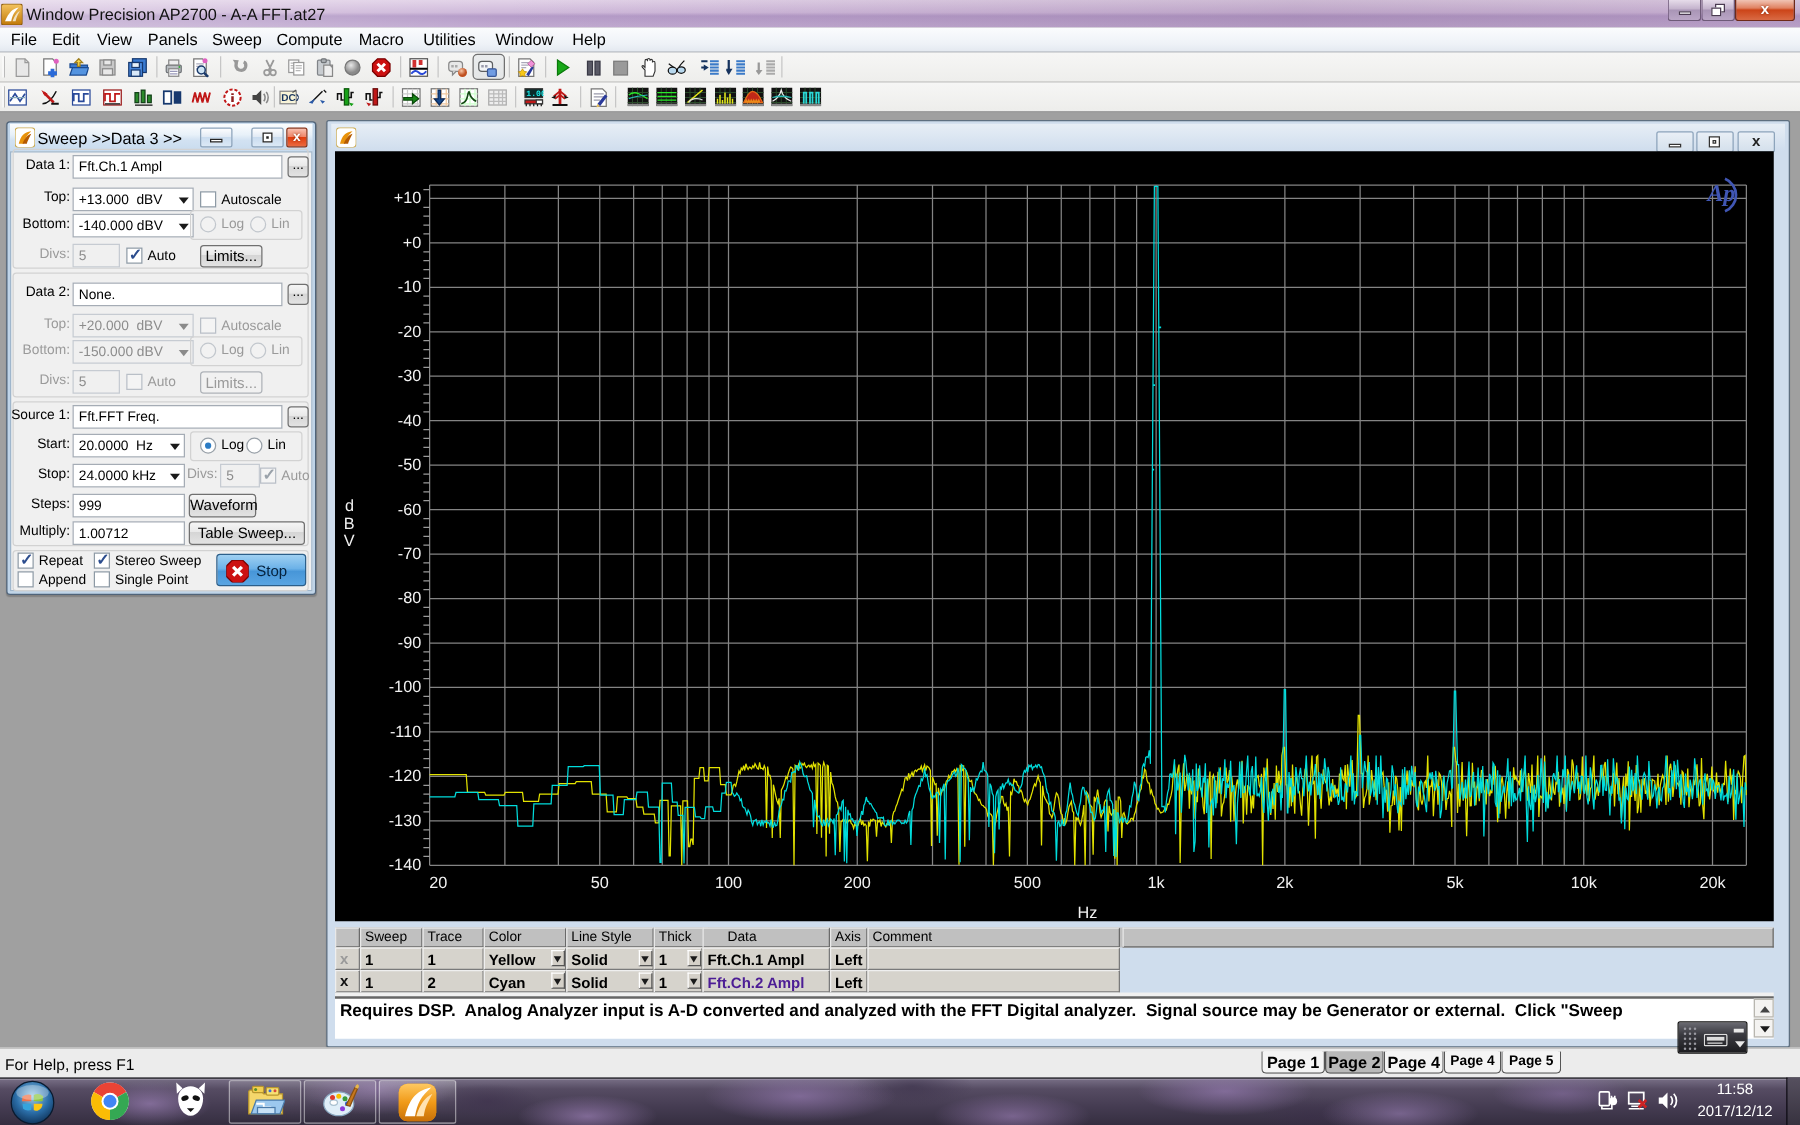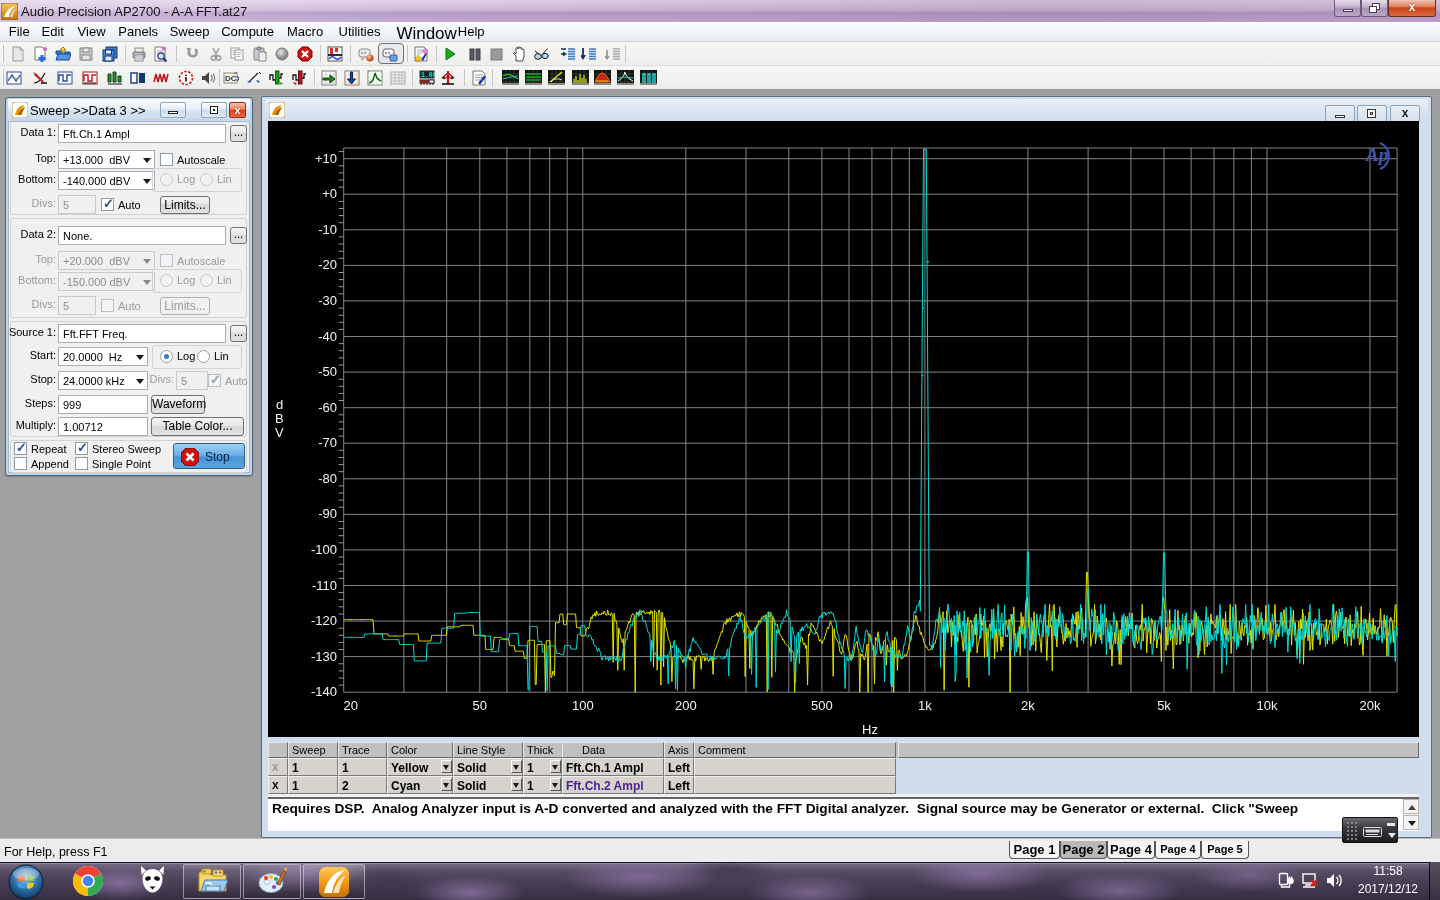--- a/index.html
+++ b/index.html
@@ -30,40 +30,40 @@
         <defs>
           <linearGradient id="tbi" x1="0" y1="0" x2="0" y2="1">
             <stop offset="0" stop-color="#f5c560"></stop>
             <stop offset="1" stop-color="#c07808"></stop>
           </linearGradient>
         </defs>
         <rect x="0" y="0" width="17" height="17" rx="2" fill="url(#tbi)" stroke="#8a5a10"></rect>
         <path d="M3 14 C6 7 9 4 14 3 C10 7 9 9 8 14 Z" fill="#fff"></path>
         <path d="M9 14 C11 9 12.5 7 15 5.5 C13 9 12 11 11.5 14 Z" fill="#f0e0c0"></path>
       </svg>
-<div class="abs" style="left:21px;top:4px;font-size:13px;color:#111">Audio Precision AP2700 - A-A FFT.at27</div>
+<div class="abs" style="left:21px;top:4px;font-size:13px;color:#111">Window Precision AP2700 - A-A FFT.at27</div>
 <div class="abs" style="left:1334px;top:0;width:27px;height:17px;background:linear-gradient(#e6dcea,#c3b2cc 45%,#a995b6 50%,#baa6c6);border:1px solid #6e5a78;border-top:none;border-radius:0 0 3px 3px">
         <div class="abs" style="left:8px;top:9px;width:10px;height:3px;background:#fff;border:1px solid #4a3a52"></div>
       </div>
 <div class="abs" style="left:1361px;top:0;width:27px;height:17px;background:linear-gradient(#e6dcea,#c3b2cc 45%,#a995b6 50%,#baa6c6);border:1px solid #6e5a78;border-top:none;border-radius:0 0 3px 3px">
         <div class="abs" style="left:10px;top:3px;width:8px;height:7px;background:#fff;border:1px solid #4a3a52"></div>
         <div class="abs" style="left:7px;top:6px;width:8px;height:7px;background:#fff;border:1px solid #4a3a52"></div>
       </div>
 <div class="abs" style="left:1388px;top:0;width:48px;height:17px;background:linear-gradient(#f0c4b4,#e08262 40%,#cc4418 50%,#d96a44);border:1px solid #6e2a18;border-top:none;border-radius:0 0 3px 3px;color:#fff;text-align:center;font-weight:bold;font-size:12px;line-height:15px;text-shadow:0 0 2px #802000">x</div>
 </div>
 <div class="abs" style="left:0;top:22px;width:1440px;height:20px;background:linear-gradient(#fbfcfe,#eef2f7 70%,#e4e9f0);border-bottom:1px solid #ccd2da">
 <div class="abs" style="left:8.7px;top:2px;font-size:13px;color:#000">File</div>
 <div class="abs" style="left:41.5px;top:2px;font-size:13px;color:#000">Edit</div>
 <div class="abs" style="left:77.6px;top:2px;font-size:13px;color:#000">View</div>
 <div class="abs" style="left:118.3px;top:2px;font-size:13px;color:#000">Panels</div>
 <div class="abs" style="left:169.7px;top:2px;font-size:13px;color:#000">Sweep</div>
 <div class="abs" style="left:221.2px;top:2px;font-size:13px;color:#000">Compute</div>
 <div class="abs" style="left:287px;top:2px;font-size:13px;color:#000">Macro</div>
 <div class="abs" style="left:338.6px;top:2px;font-size:13px;color:#000">Utilities</div>
-<div class="abs" style="left:396.4px;top:2px;font-size:17px;color:#000">Window</div>
+<div class="abs" style="left:396.4px;top:2px;font-size:13px;color:#000">Window</div>
 <div class="abs" style="left:457.8px;top:2px;font-size:13px;color:#000">Help</div>
 </div>
 <div id="tb1" class="abs" style="left:0;top:42px;width:1440px;height:24px;background:linear-gradient(#f6f6f5,#eeeeec);border-bottom:1px solid #dcdcda">
       <div class="abs" style="left:2px;top:3px;width:2px;height:17px;border-left:1px solid #fff;border-right:1px solid #bbb"></div>
       <div class="tb-sep" style="left:125px"></div>
       <div class="tb-sep" style="left:176px"></div>
       <div class="tb-sep" style="left:320px"></div>
       <div class="tb-sep" style="left:350px"></div>
       <div class="tb-sep" style="left:407px"></div>
       <div class="tb-sep" style="left:436px"></div>
@@ -572,21 +572,21 @@
     <div class="field dis" style="left:176px;top:371px;width:32px;height:19px;font-size:11px">5</div>
     <div class="cb dis" style="left:208px;top:374px">
       <div class="chk g">✓</div>
     </div>
     <div class="cbtext dis" style="left:225px;top:375px;font-size:11px">Auto</div>
     <div class="lbl" style="left:-34px;top:397px;width:90px;font-size:11px">Steps:</div>
     <div class="field" style="left:58px;top:395px;width:90px;height:19px;font-size:11px">999</div>
     <div class="btn7" style="left:151px;top:395px;width:54px;height:19px;line-height:17px;font-size:12px">Waveform</div>
     <div class="lbl" style="left:-34px;top:419px;width:90px;font-size:11px">Multiply:</div>
     <div class="field" style="left:58px;top:417px;width:90px;height:19px;font-size:11px">1.00712</div>
-    <div class="btn7" style="left:151px;top:417px;width:93px;height:19px;line-height:17px;font-size:12px">Table Color...</div>
+    <div class="btn7" style="left:151px;top:417px;width:93px;height:19px;line-height:17px;font-size:12px">Table Sweep...</div>
     <div class="grp" style="left:10px;top:440px;width:237px;height:33px"></div>
     <div class="cb" style="left:14px;top:442px">
       <div class="chk">✓</div>
     </div>
     <div class="cbtext" style="left:31px;top:443px;font-size:11px">Repeat</div>
     <div class="cb" style="left:75px;top:442px">
       <div class="chk">✓</div>
     </div>
     <div class="cbtext" style="left:92px;top:443px;font-size:11px">Stereo Sweep</div>
     <div class="cb" style="left:14px;top:457px"></div>

